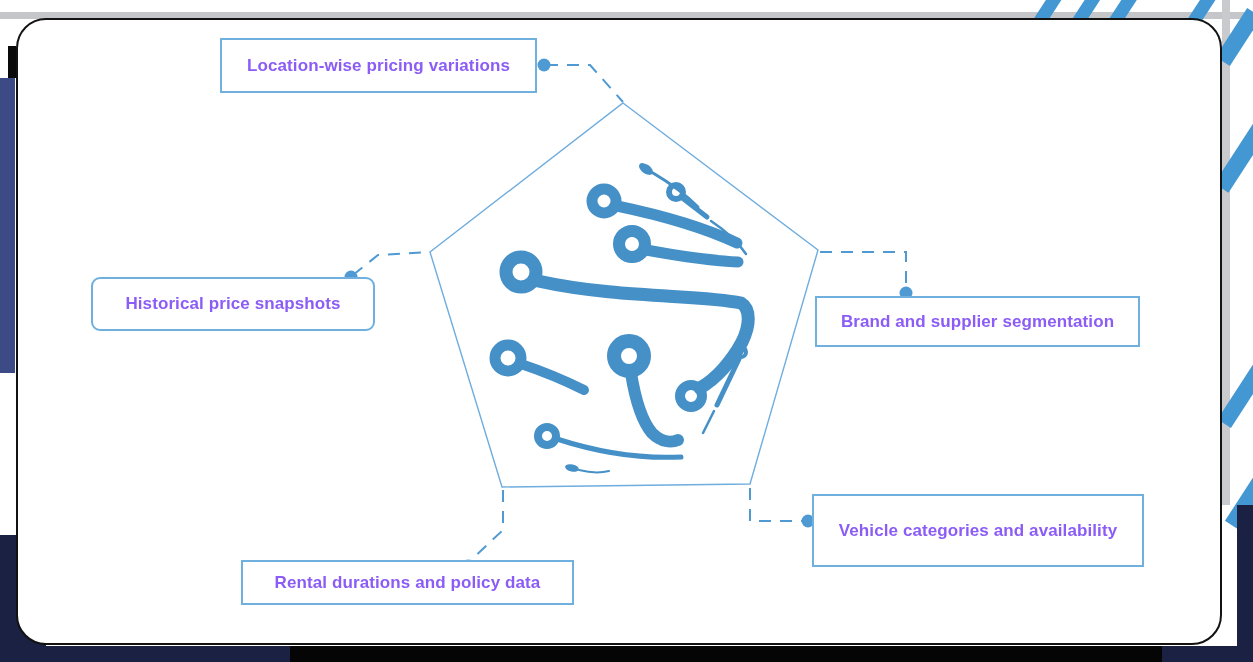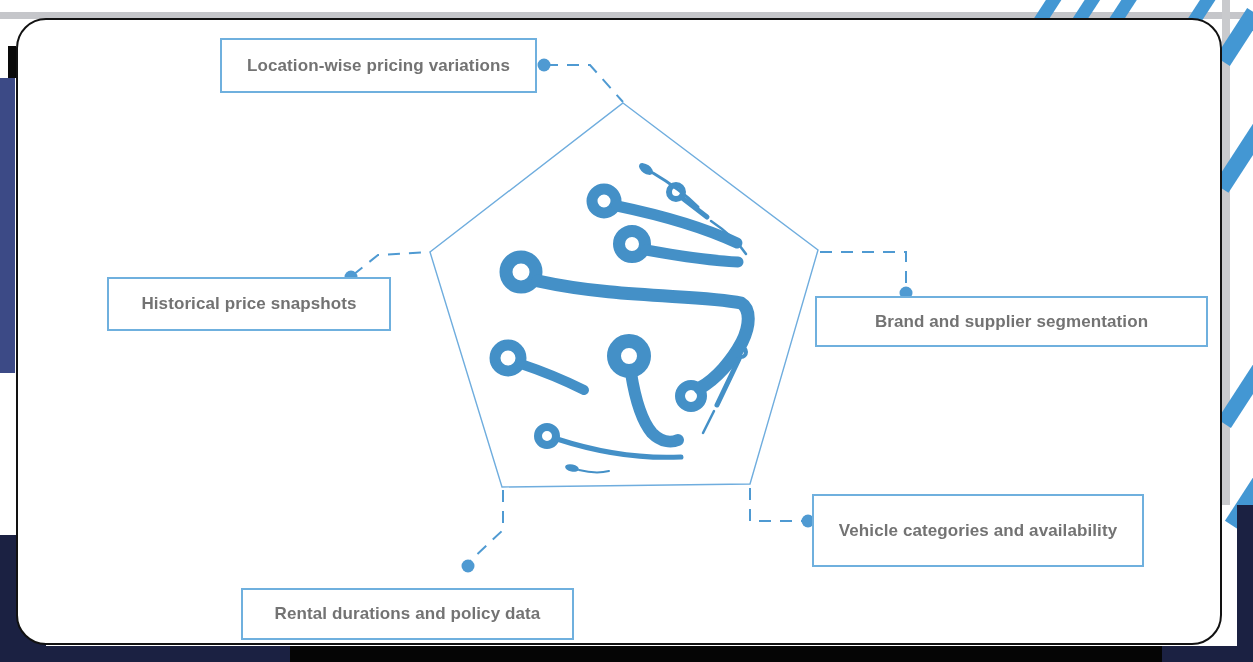--- a/index.html
+++ b/index.html
@@ -26,28 +26,28 @@
     position:absolute;z-index:1;left:16px;top:18px;width:1206px;height:627px;
     box-sizing:border-box;background:#ffffff;border:2px solid #121212;border-radius:30px;
   }
   
   svg.canvas{position:absolute;z-index:2;left:0;top:0;pointer-events:none;}
   
   .node{
     position:absolute;z-index:3;box-sizing:border-box;
     background:#ffffff;border:2px solid #6fb0de;
     display:flex;align-items:center;justify-content:center;
-    font-size:17px;font-weight:700;color:#737373;letter-spacing:.1px;
+    font-size:17px;font-weight:700;color:#8b5cf6;letter-spacing:.1px;
     white-space:nowrap;
   }
   .node-location{left:220px;top:38px;width:317px;height:55px;}
-  .node-historical{left:107px;top:277px;width:284px;height:54px;}
-  .node-brand{left:815px;top:296px;width:393px;height:51px;}
+  .node-historical{left:91px;top:277px;width:284px;height:54px;border-radius:9px;}
+  .node-brand{left:815px;top:296px;width:325px;height:51px;}
   .node-vehicle{left:812px;top:494px;width:332px;height:73px;}
-  .node-rental{left:241px;top:588px;width:333px;height:52px;}
+  .node-rental{left:241px;top:560px;width:333px;height:45px;}
 </style>
 </head>
 <body>
 
 <div class="bg gray-top"></div>
 <div class="bg gray-right"></div>
 <div class="stripe" style="left:1040px;top:-10px;width:13px;height:42px;"></div>
 <div class="stripe" style="left:1080px;top:-14px;width:13px;height:46px;"></div>
 <div class="stripe" style="left:1118px;top:-16px;width:13px;height:46px;"></div>
 <div class="stripe" style="left:1196px;top:-12px;width:13px;height:40px;"></div>

